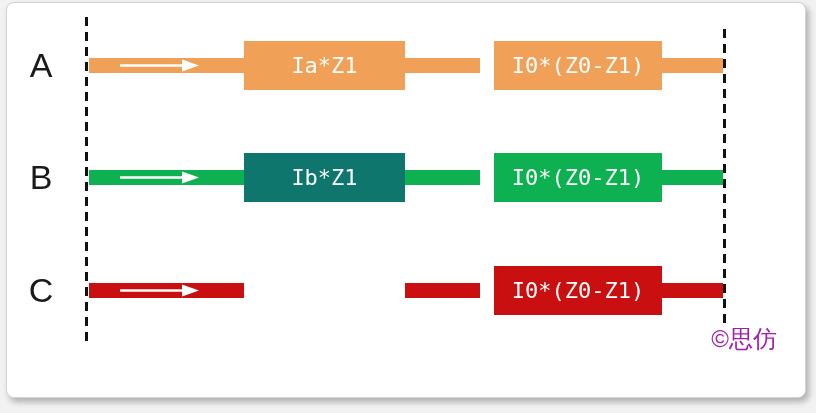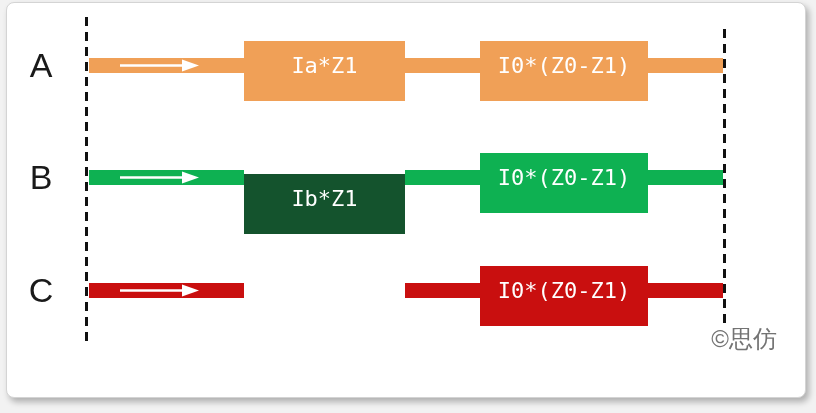--- a/index.html
+++ b/index.html
@@ -56,32 +56,32 @@
     color: #1a1a1a;
     font-family: "Liberation Sans", sans-serif;
   }
   .seg { position: absolute; }
   .seg.thin {
     top: 17px;
     height: 15px;
   }
   .seg.block {
     top: 0;
-    height: 60px;
+    height: 49px;
     line-height: 49px;
     text-align: center;
     color: #ffffff;
     font-family: "DejaVu Sans Mono", "Liberation Mono", monospace;
     font-size: 22px;
     white-space: nowrap;
   }
   .s1 { left: 82px;  width: 155px; }
   .b1 { left: 237px; width: 161px; }
   .s2 { left: 398px; width: 75px; }
-  .b2 { left: 473px; width: 168px; }
+  .b2 { left: 487px; width: 168px; }
   .s3 { left: 641px; width: 75px; }
 
   .arrow-svg {
     position: absolute;
     left: 29px;
     top: 0;
     width: 84px;
     height: 15px;
     display: block;
   }
@@ -123,21 +123,21 @@
   </div>
 
   <div class="row row-b">
     <div class="phase-label">B</div>
     <div class="seg thin s1" style="background-color: rgb(14, 177, 82);">
       <svg class="arrow-svg" viewBox="0 0 84 15">
         <line x1="2" y1="7.5" x2="66" y2="7.5" stroke="#ffffff" stroke-width="2.4"></line>
         <polygon points="64,1.5 81,7.5 64,13.5" fill="#ffffff"></polygon>
       </svg>
     </div>
-    <div class="seg block b1" style="background-color: #14532d; margin-top: 21px;">
+    <div class="seg block b1" style="background-color: #0f766e;">
       <span>Ib*Z1</span>
     </div>
     <div class="seg thin s2" style="background-color: rgb(14, 177, 82);"></div>
     <div class="seg block b2" style="background-color: rgb(14, 177, 82);">
       <span>I0*(Z0-Z1)</span>
     </div>
     <div class="seg thin s3" style="background-color: rgb(14, 177, 82);"></div>
   </div>
 
   <div class="row row-c">
@@ -148,17 +148,17 @@
         <polygon points="64,1.5 81,7.5 64,13.5" fill="#ffffff"></polygon>
       </svg>
     </div>
     <div class="seg thin s2" style="background-color: rgb(201, 15, 15);"></div>
     <div class="seg block b2" style="background-color: rgb(201, 15, 15);">
       <span>I0*(Z0-Z1)</span>
     </div>
     <div class="seg thin s3" style="background-color: rgb(201, 15, 15);"></div>
   </div>
 
-  <div class="watermark" style="color: #737373;">
+  <div class="watermark" style="color: #a21caf;">
     <div>©思仿</div>
   </div>
 
 </div>
 
 </body></html>

